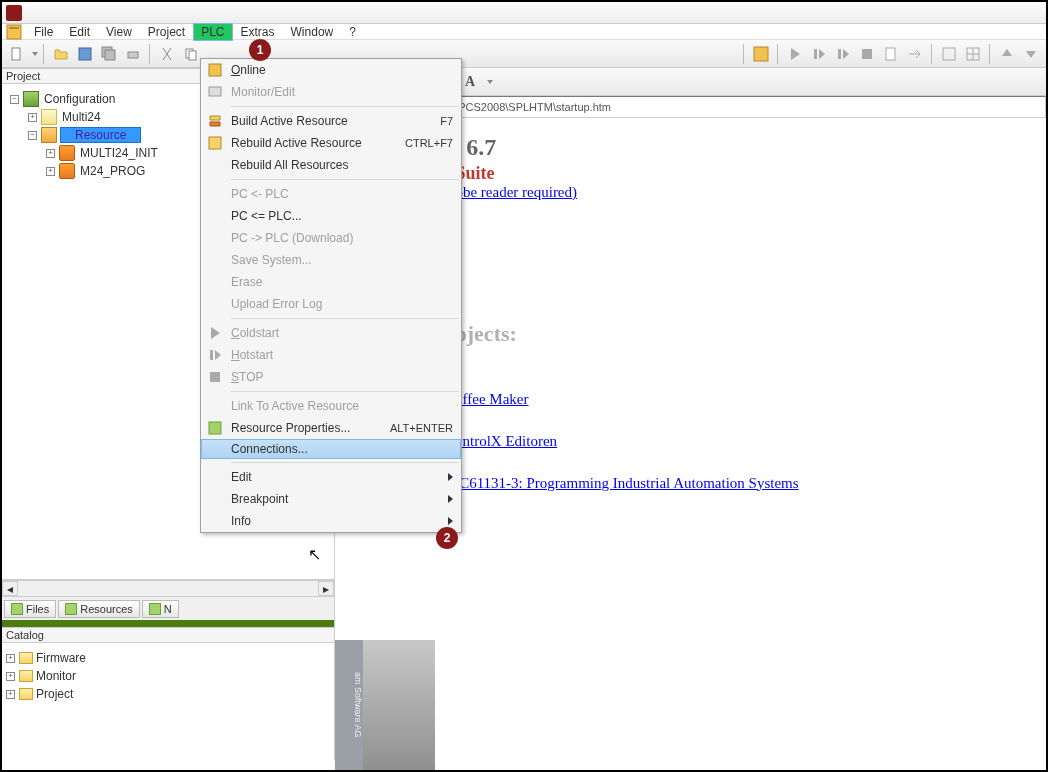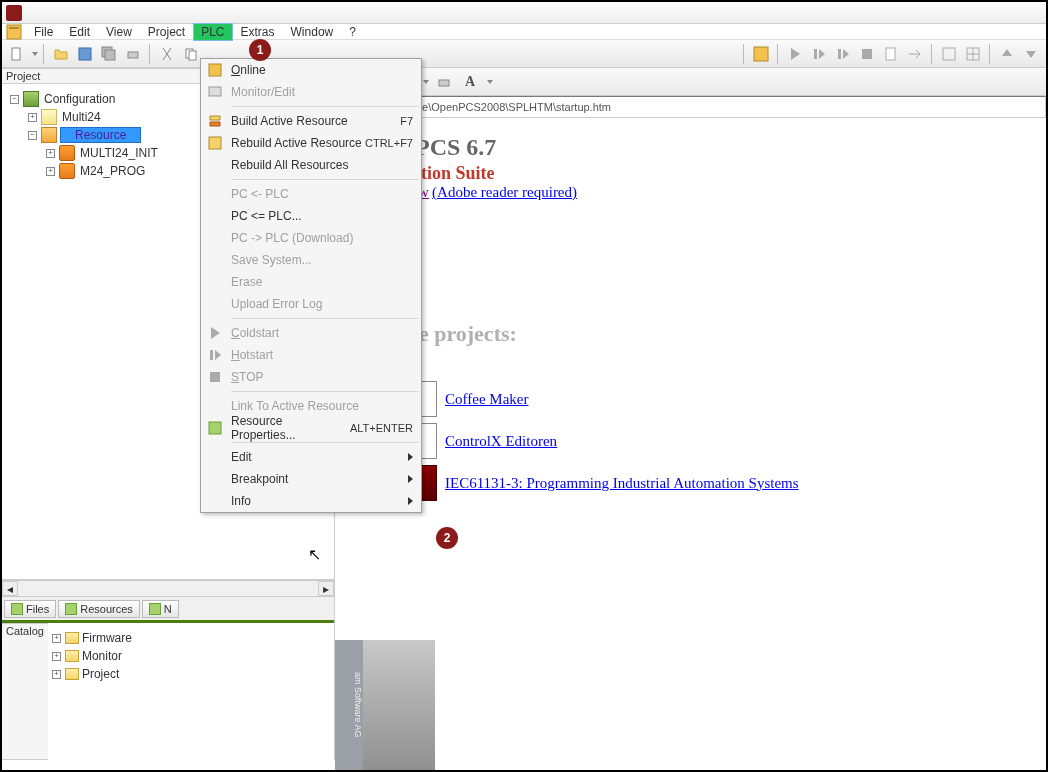--- a/index.html
+++ b/index.html
@@ -26,41 +26,41 @@
 .tree-icon.res { background:linear-gradient(#ffd17a,#f2a93c); border:1px solid #c0802a;}
 .tree-icon.prog { background:linear-gradient(#ff9f2f,#e87a1f); border:1px solid #b8590f; border-radius:2px;}
 .tree-label { padding:0 2px; }
 .tree-label.selected { background:#3399FF; color:#4c1d95; border:1px solid #1b6fc7; padding:0 14px;}
 .scroll-h { height:16px; border-top:1px solid #ccc; background:#f0f0f0; display:flex;}
 .scroll-h .arrow { width:16px;border:1px solid #ccc;background:#eee; display:flex;align-items:center;justify-content:center;}
 .scroll-h .track { flex:1; }
 .tab-strip { display:flex; align-items:center; background:#f0f0f0; border-top:1px solid #ccc; height:24px; padding:0 2px; gap:2px;}
 .tab { display:flex; align-items:center; gap:3px; padding:2px 6px; border:1px solid #bbb; background:linear-gradient(#fff,#e6e6e6); font-size:11px; }
 .tab .mini{width:12px;height:12px;}
-.catalog { flex:0 0 140px; border-top:3px solid #4d7c0f; background:#fff; display:flex; flex-direction:row;}
+.catalog { flex:0 0 140px; border-top:7px solid #4d7c0f; background:#fff; display:flex; flex-direction:column;}
 .catalog .tree-panel { flex:1; border:none;}
 .folder-icon{width:14px;height:12px;background:linear-gradient(#ffeeaa,#f5d36a);border:1px solid #c9a634;margin-right:3px;}
 .right-col { flex:1; display:flex; flex-direction:column; position:relative; }
 .nav-toolbar { display:flex; align-items:center; height:28px; background:linear-gradient(#fafafa,#e9e9e9); border-bottom:1px solid #ccc; padding:0 8px; gap:4px;}
 .addr-bar { height:22px; border:1px inset #ccc; background:#fff; padding:0 6px; display:flex; align-items:center; font-size:11px; color:#555; }
 .doc-area { flex:1; background:#fff; padding:16px 24px; overflow:hidden; position:relative;}
 .doc-area h1 { font-family: "Times New Roman", serif; font-size:24px; color:#666; font-weight:bold; margin-bottom:2px;}
 .doc-area .suite { font-family: "Times New Roman", serif; font-size:18px; color:#C0392B; font-weight:bold;}
 .doc-area a { color:#0000EE; text-decoration:underline; font-family:"Times New Roman",serif; font-size:15px;}
 .doc-area .novis { color:#800080; }
 .samples-title { color:#B0B0B0; font-family:"Times New Roman",serif; font-size:22px; font-weight:bold; margin-top:120px;}
 .sample-list { margin-top:34px; margin-left:50px;}
 .sample-item { display:flex; align-items:center; gap:8px; margin-bottom:6px;}
 .sample-icon { width:28px; height:36px; border:1px solid #888; background:#fff; position:relative;}
 .sample-icon.book { background:linear-gradient(#8B0000,#5a0000); border:1px solid #400000;}
 .img-strip { position:absolute; left:333px; bottom:0; height:130px; width:100px;}
 .img-strip .stripe { position:absolute; left:0; top:0; width:28px; height:130px; background:#9aa0a6; color:#eee; font-size:9px; writing-mode:vertical-rl; text-align:center; padding:4px 0;}
 .img-strip .photo { position:absolute; left:28px; top:0; width:72px; height:130px; background:linear-gradient(#c8c8c8,#909090);}
 
-.dropdown { position:absolute; left:198px; top:56px; width:222px; background:#F5F5F5; border:1px solid #A0A0A0; box-shadow:2px 2px 4px rgba(0,0,0,.25); z-index:50;}
+.dropdown { position:absolute; left:198px; top:56px; width:262px; background:#F5F5F5; border:1px solid #A0A0A0; box-shadow:2px 2px 4px rgba(0,0,0,.25); z-index:50;}
 .dropdown .row { display:flex; align-items:center; height:22px; padding-right:8px;}
 .dropdown .iconcol { width:28px; display:flex; align-items:center; justify-content:center; }
 .dropdown .label { flex:1; padding-left:2px; color:#333; }
 .dropdown .shortcut { color:#333; font-size:11px; }
 .dropdown .row.disabled .label, .dropdown .row.disabled .shortcut, .dropdown .row.disabled .arrowr { color:#A0A0A0; }
 .dropdown .sep { height:1px; background:#D8D8D8; margin:3px 2px 3px 30px; }
 .dropdown .row.hover { background:linear-gradient(#c7e1f7,#aed4f3); border:1px solid #7FB9E8; height:20px; padding-right:7px;}
 .dropdown .row.hover .iconcol{width:27px;}
 .arrowr { margin-left:auto; width:0;height:0;border-top:4px solid transparent;border-bottom:4px solid transparent;border-left:5px solid #333;}
 .badge { position:absolute; width:22px; height:22px; border-radius:50%; background:#8B1A1A; color:#fff; display:flex; align-items:center; justify-content:center; font-size:12px; font-weight:bold; z-index:60;}
@@ -432,20 +432,24 @@
     </div>
     <div class="row">
       <div class="iconcol">
         <svg class="ico" viewBox="0 0 16 16">
           <rect x="2" y="2" width="12" height="12" fill="#a5d26a" stroke="#6aa03a"></rect>
         </svg>
       </div>
       <div class="label">Resource Properties...</div>
       <div class="shortcut">ALT+ENTER</div>
     </div>
+    <div class="row hover">
+      <div class="iconcol"></div>
+      <div class="label">Connections...</div>
+    </div>
     <div class="sep"></div>
     <div class="row">
       <div class="iconcol"></div>
       <div class="label">Edit</div>
       <div class="arrowr"></div>
     </div>
     <div class="row">
       <div class="iconcol"></div>
       <div class="label">Breakpoint</div>
       <div class="arrowr"></div>

